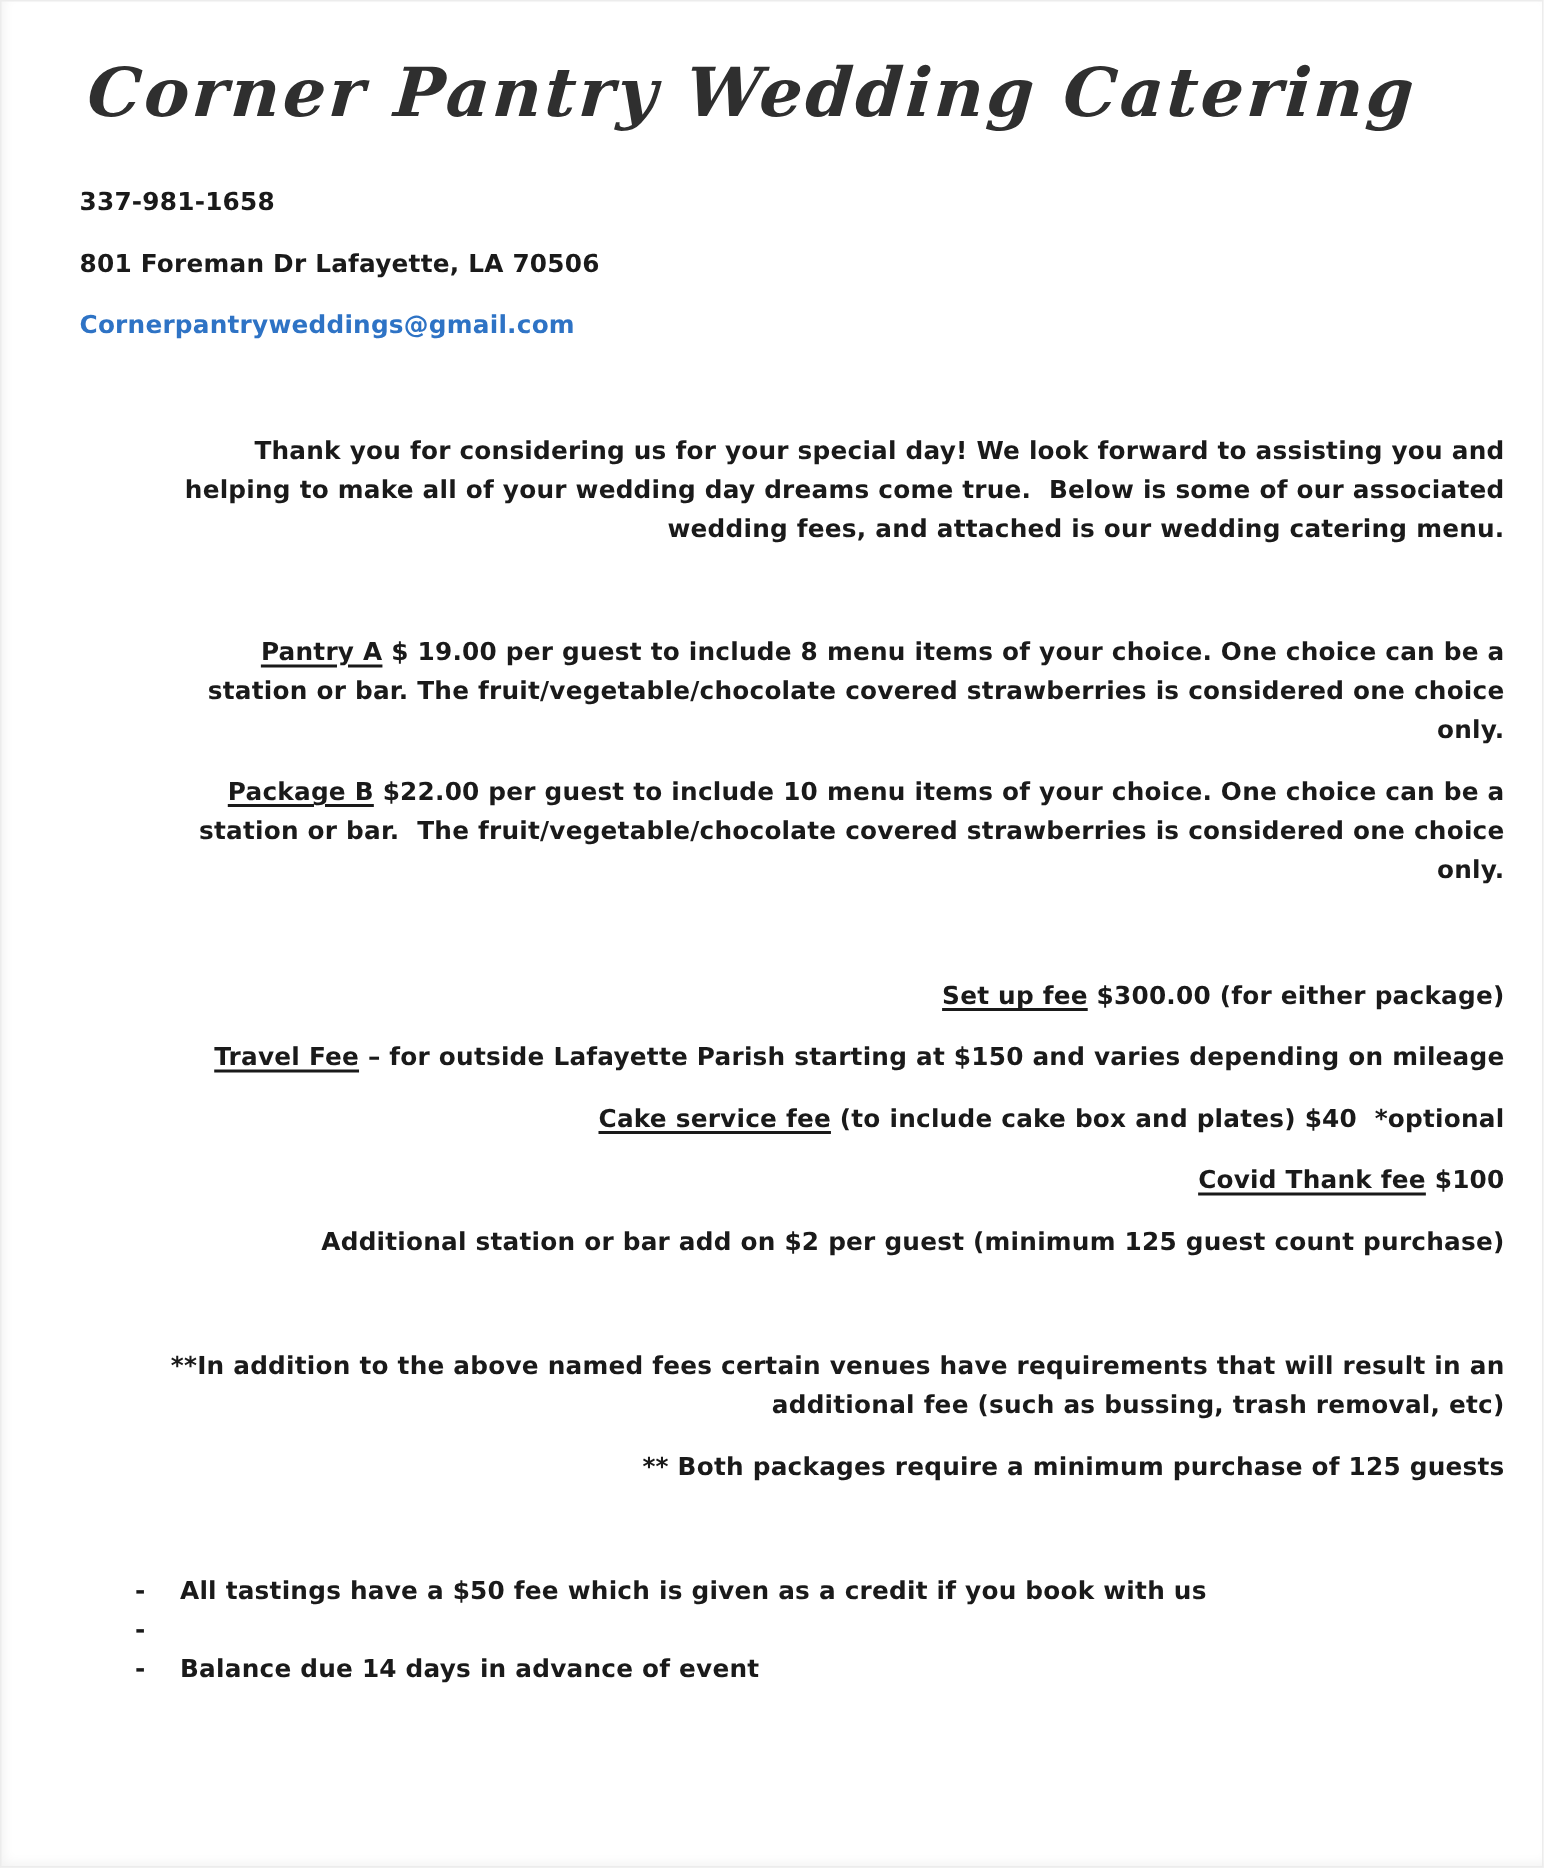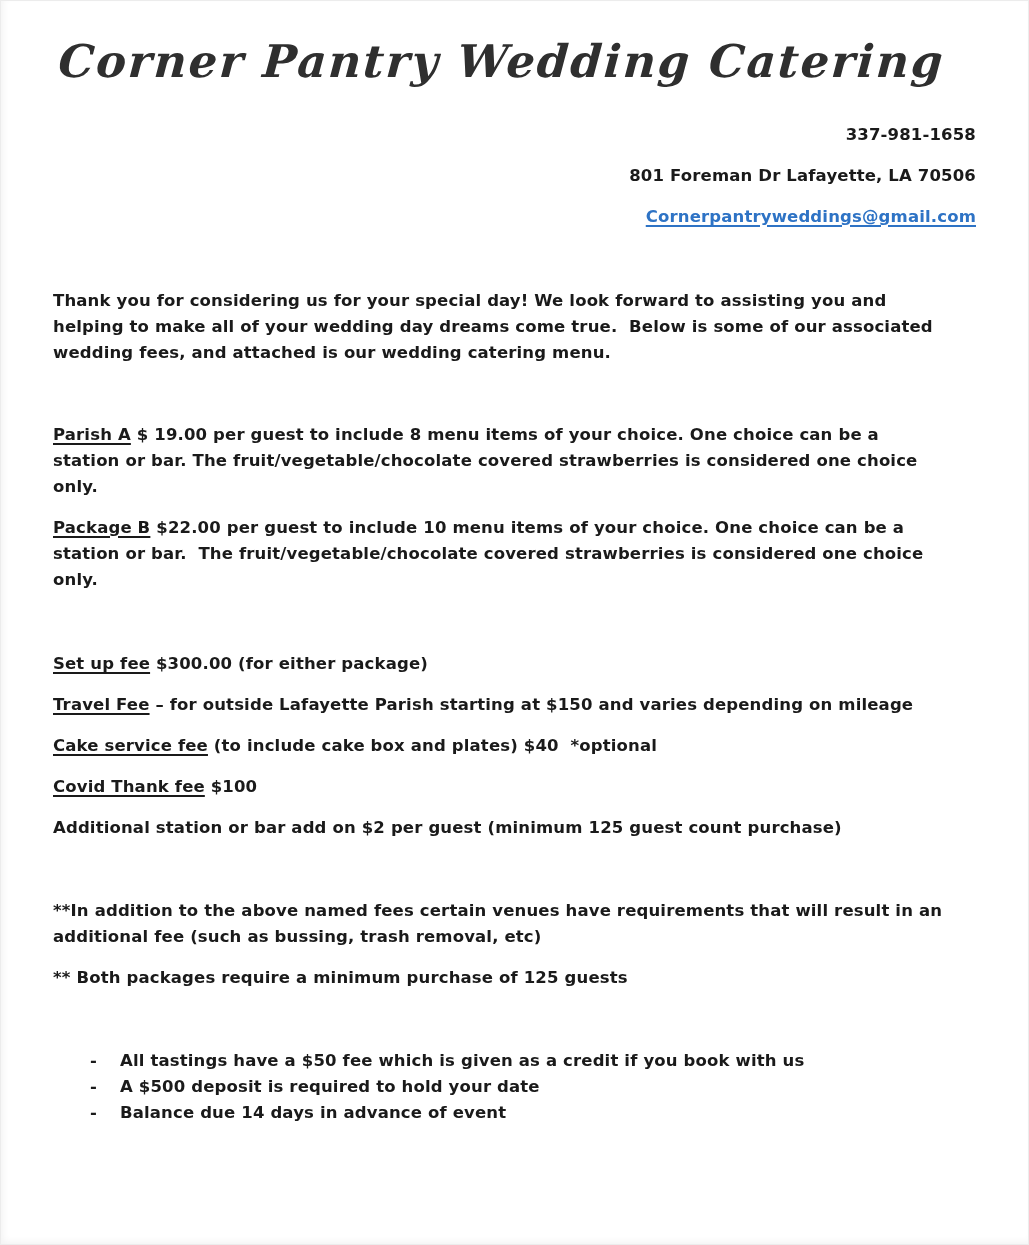--- a/index.html
+++ b/index.html
@@ -32,37 +32,37 @@
     
     margin-left: -27px;
     transform: skewX(-4deg);
   }
   p {
     margin: 0;
     font-size: 16.5px;
     line-height: 26px;
     letter-spacing: 0.15px;
     white-space: pre;
+    text-align: right;
   }
   .center {
-    text-align: right;
+    text-align: left;
     margin-right: 27px; 
   }
   .mb-sm { margin-bottom: 15px; }
   .mb-md { margin-bottom: 56px; }
   .mb-lg { margin-bottom: 57px; }
   .mb-xl { margin-bottom: 58px; }
   .u {
     text-decoration: underline;
     text-decoration-thickness: 2px;
     text-underline-offset: 3px;
   }
   a.email {
     color: var(--link, #2e73c5);
-    text-decoration: underline;
     text-decoration-thickness: 2px;
     text-underline-offset: 3px;
     cursor: pointer;
   }
   .terms {
     padding-left: 37px;
     margin-bottom: 57px;
   }
   .term {
     display: flex;
@@ -84,21 +84,21 @@
   <h1 class="script-title">Corner Pantry Wedding Catering</h1>
 
   <p class="center mb-sm">337-981-1658</p>
   <p class="center mb-sm">801 Foreman Dr Lafayette, LA 70506</p>
   <p class="center mb-xl"><a class="email">Cornerpantryweddings@gmail.com</a></p>
 
   <p class="mb-md">Thank you for considering us for your special day! We look forward to assisting you and
 helping to make all of your wedding day dreams come true.  Below is some of our associated
 wedding fees, and attached is our wedding catering menu.</p>
 
-  <p class="mb-sm"><span class="u">Parish A</span><span> $ 19.00 per guest to include 8 menu items of your choice. One choice can be a
+  <p class="mb-sm"><span class="u">Pantry A</span><span> $ 19.00 per guest to include 8 menu items of your choice. One choice can be a
 station or bar. The fruit/vegetable/chocolate covered strawberries is considered one choice
 only.</span></p>
 
   <p class="mb-xl"><span class="u">Package B</span><span> $22.00 per guest to include 10 menu items of your choice. One choice can be a
 station or bar.  The fruit/vegetable/chocolate covered strawberries is considered one choice
 only.</span></p>
 
   <p class="mb-sm"><span class="u">Set up fee</span><span> $300.00 (for either package)</span></p>
 
   <p class="mb-sm"><span class="u">Travel Fee</span><span> – for outside Lafayette Parish starting at $150 and varies depending on mileage</span></p>
@@ -109,18 +109,18 @@
 
   <p class="mb-lg">Additional station or bar add on $2 per guest (minimum 125 guest count purchase)</p>
 
   <p class="mb-sm">**In addition to the above named fees certain venues have requirements that will result in an
 additional fee (such as bussing, trash removal, etc)</p>
 
   <p class="mb-lg">** Both packages require a minimum purchase of 125 guests</p>
 
   <div class="terms">
     <div class="term"><span class="dash">-</span><span>All tastings have a $50 fee which is given as a credit if you book with us</span></div>
-    <div class="term"><span class="dash">-</span><span>A $500 deposit is required to hold your date</span></div>
+    <div class="term"><span class="dash">-</span></div>
     <div class="term"><span class="dash">-</span><span>Balance due 14 days in advance of event</span></div>
   </div>
 
 
 </div>
 
 </body></html>

